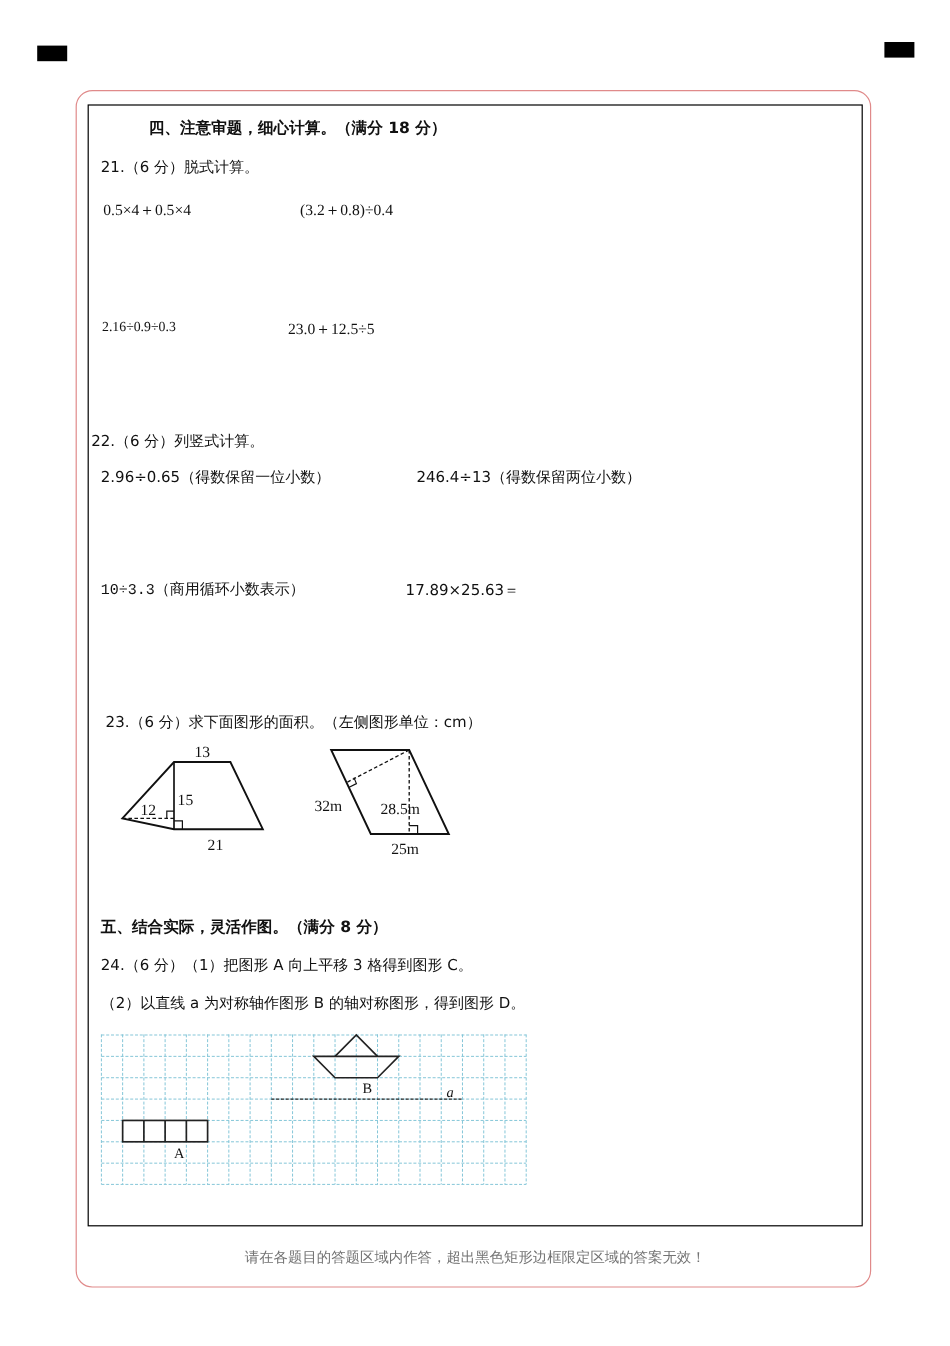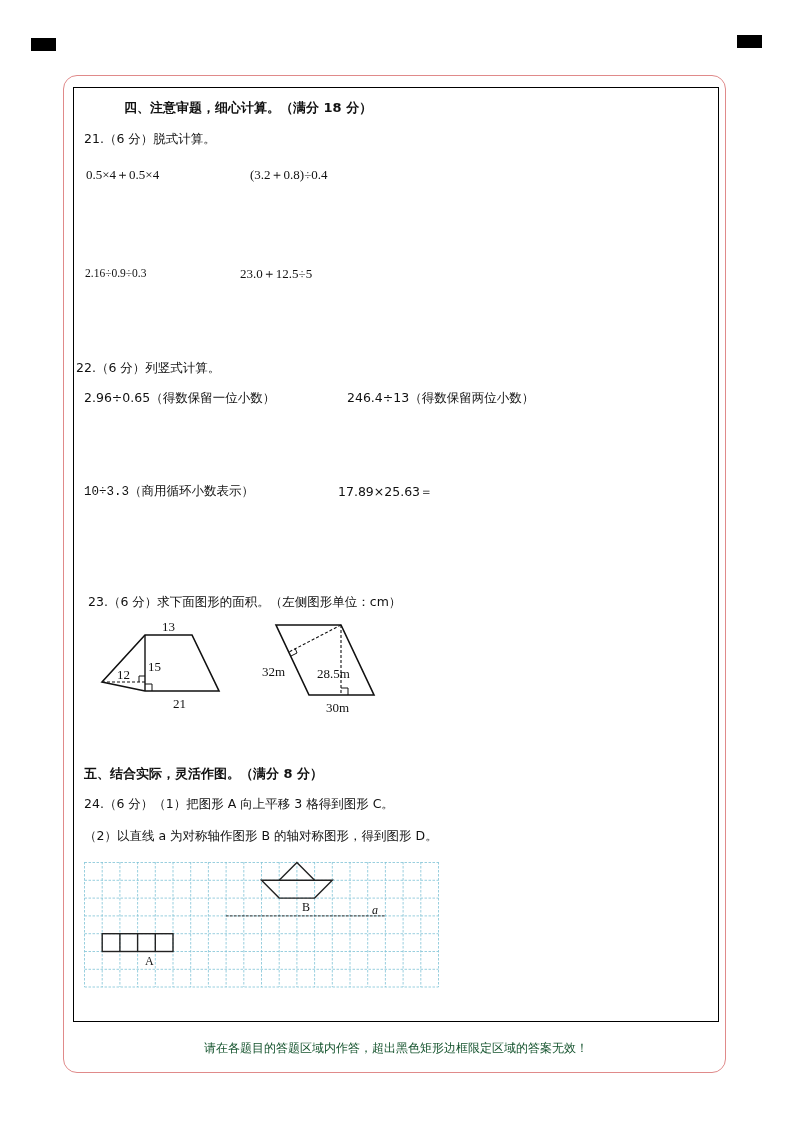--- a/index.html
+++ b/index.html
@@ -7,21 +7,21 @@
          font-family:"DejaVu Sans", "Liberation Sans", sans-serif; color:#111; }
   .marker { position:absolute; background:#000; }
   .outer-frame { position:absolute; left:63px; top:75px; width:663px; height:998px;
                  border:1px solid #e08a8a; border-radius:14px; box-sizing:border-box; }
   .inner-frame { position:absolute; left:73px; top:87px; width:646px; height:935px;
                  border:1px solid #000; box-sizing:border-box; }
   .t { position:absolute; white-space:nowrap; font-size:12.5px; line-height:1; }
   .h { font-weight:bold; font-size:13px; }
   .math { font-family:"Liberation Serif", "DejaVu Serif", serif; font-size:13px; }
   .footer-note { position:absolute; left:0; width:792px; top:1040px; text-align:center;
-                 color:#14532d; font-size:12px; }
+                 color:#737373; font-size:12px; }
   svg { position:absolute; overflow:visible; }
 </style>
 </head>
 <body>
 
 <div class="marker" style="left:31px;top:38px;width:25px;height:13px;"></div>
 <div class="marker" style="left:737px;top:35px;width:25px;height:13px;"></div>
 
 <div class="outer-frame"></div>
 <div class="inner-frame"></div>
@@ -55,21 +55,21 @@
 
 <svg style="left:0;top:0;" width="792" height="1122">
   <polygon points="276,625 341,625 374,695 309,695" fill="none" stroke="#111" stroke-width="1.6"></polygon>
   <line x1="341" y1="625" x2="341" y2="695" stroke="#111" stroke-width="1.1" stroke-dasharray="3,2"></line>
   <line x1="341" y1="625" x2="289" y2="652" stroke="#111" stroke-width="1.1" stroke-dasharray="3,2"></line>
   <polyline points="341,688 348,688 348,695" fill="none" stroke="#111" stroke-width="1"></polyline>
   <polyline points="291,656 297,653 295,648" fill="none" stroke="#111" stroke-width="1"></polyline>
 </svg>
 <div class="t math" style="left:262px;top:665px;">32m</div>
 <div class="t math" style="left:317px;top:667px;">28.5m</div>
-<div class="t math" style="left:326px;top:701px;">30m</div>
+<div class="t math" style="left:326px;top:701px;">25m</div>
 
 <div class="t h" style="left:84px;top:767px;">五、结合实际，灵活作图。（满分 8 分）</div>
 <div class="t" style="left:84px;top:798px;">24.（6 分）（1）把图形 A 向上平移 3 格得到图形 C。</div>
 <div class="t" style="left:84px;top:830px;">（2）以直线 a 为对称轴作图形 B 的轴对称图形，得到图形 D。</div>
 
 <svg style="left:0;top:0;" width="792" height="1122">
   <g stroke="#7fc3d6" stroke-width="0.8" stroke-dasharray="2.5,1.5" fill="none">
     <line x1="84.5" y1="862" x2="84.5" y2="987"></line>
     <line x1="102.2" y1="862" x2="102.2" y2="987"></line>
     <line x1="119.9" y1="862" x2="119.9" y2="987"></line>

